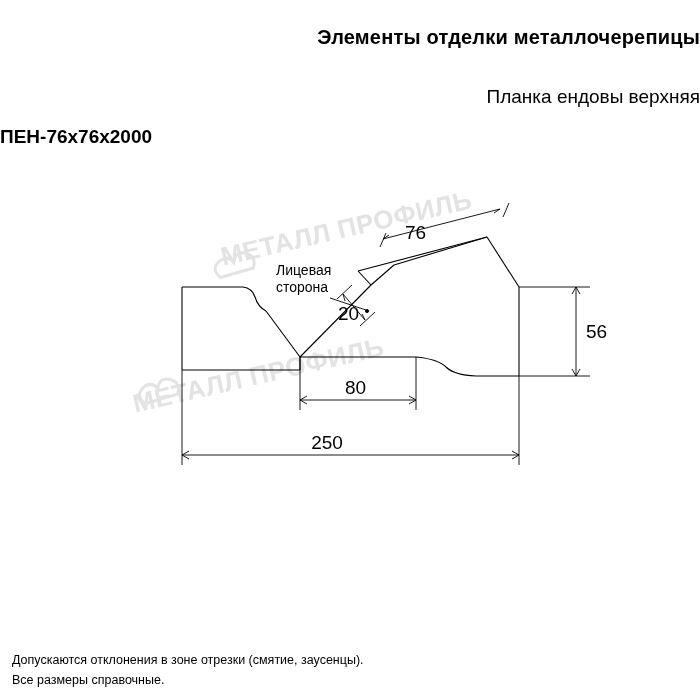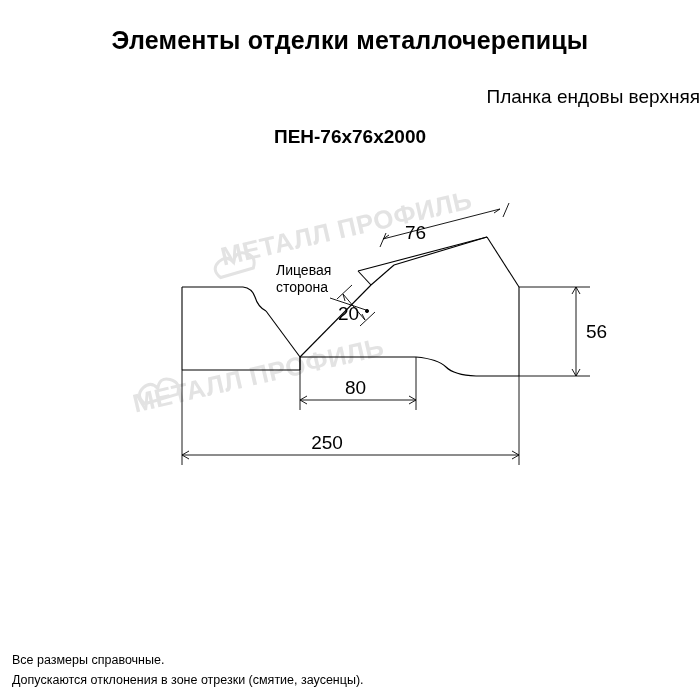--- a/index.html
+++ b/index.html
@@ -18,40 +18,39 @@
   .page {
     position: relative;
     width: 700px;
     height: 700px;
   }
   .title-main {
     position: absolute;
     top: 26px;
     left: 0;
     width: 700px;
-    text-align: center;
-    font-size: 25px;
+    text-align: right;
+    font-size: 20px;
     font-weight: bold;
     letter-spacing: 0.2px;
   }
   .title-sub {
     position: absolute;
     top: 86px;
     left: 0;
     width: 700px;
     text-align: right;
     font-size: 19px;
     font-weight: normal;
   }
   .title-code {
     position: absolute;
     top: 126px;
     left: 0;
     width: 700px;
-    text-align: center;
     font-size: 19px;
     font-weight: bold;
   }
   .drawing {
     position: absolute;
     top: 175px;
     left: 0;
     width: 620px;
     height: 320px;
   }
@@ -208,17 +207,17 @@
         <line x1="330" y1="123" x2="366" y2="135"></line>
         <circle cx="367" cy="136" r="1.6" fill="#000000"></circle>
       </g>
       <text class="label-text" x="276" y="100">Лицевая</text>
       <text class="label-text" x="276" y="117">сторона</text>
 
     </svg>
   </div>
 
   <div class="footnotes">
+    <div class="footnote-line">Допускаются отклонения в зоне отрезки (смятие, заусенцы).</div>
     <div class="footnote-line">Все размеры справочные.</div>
-    <div class="footnote-line">Допускаются отклонения в зоне отрезки (смятие, заусенцы).</div>
   </div>
 
 </div>
 
 </body></html>

